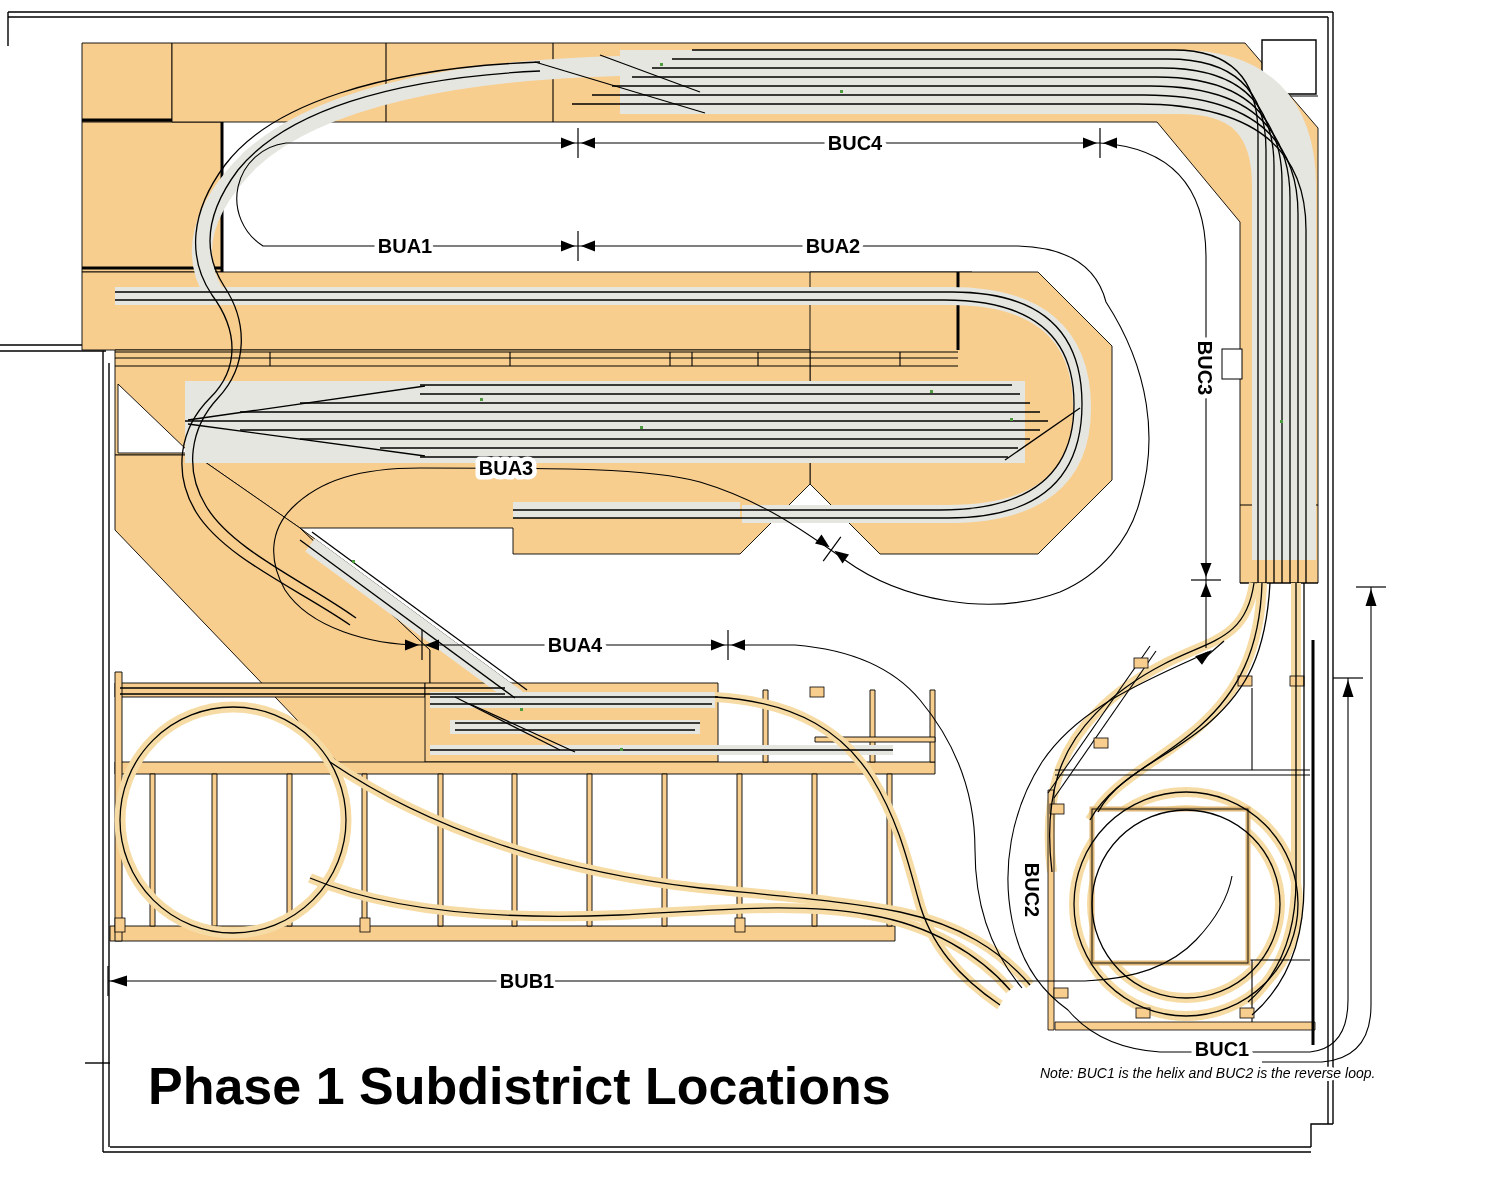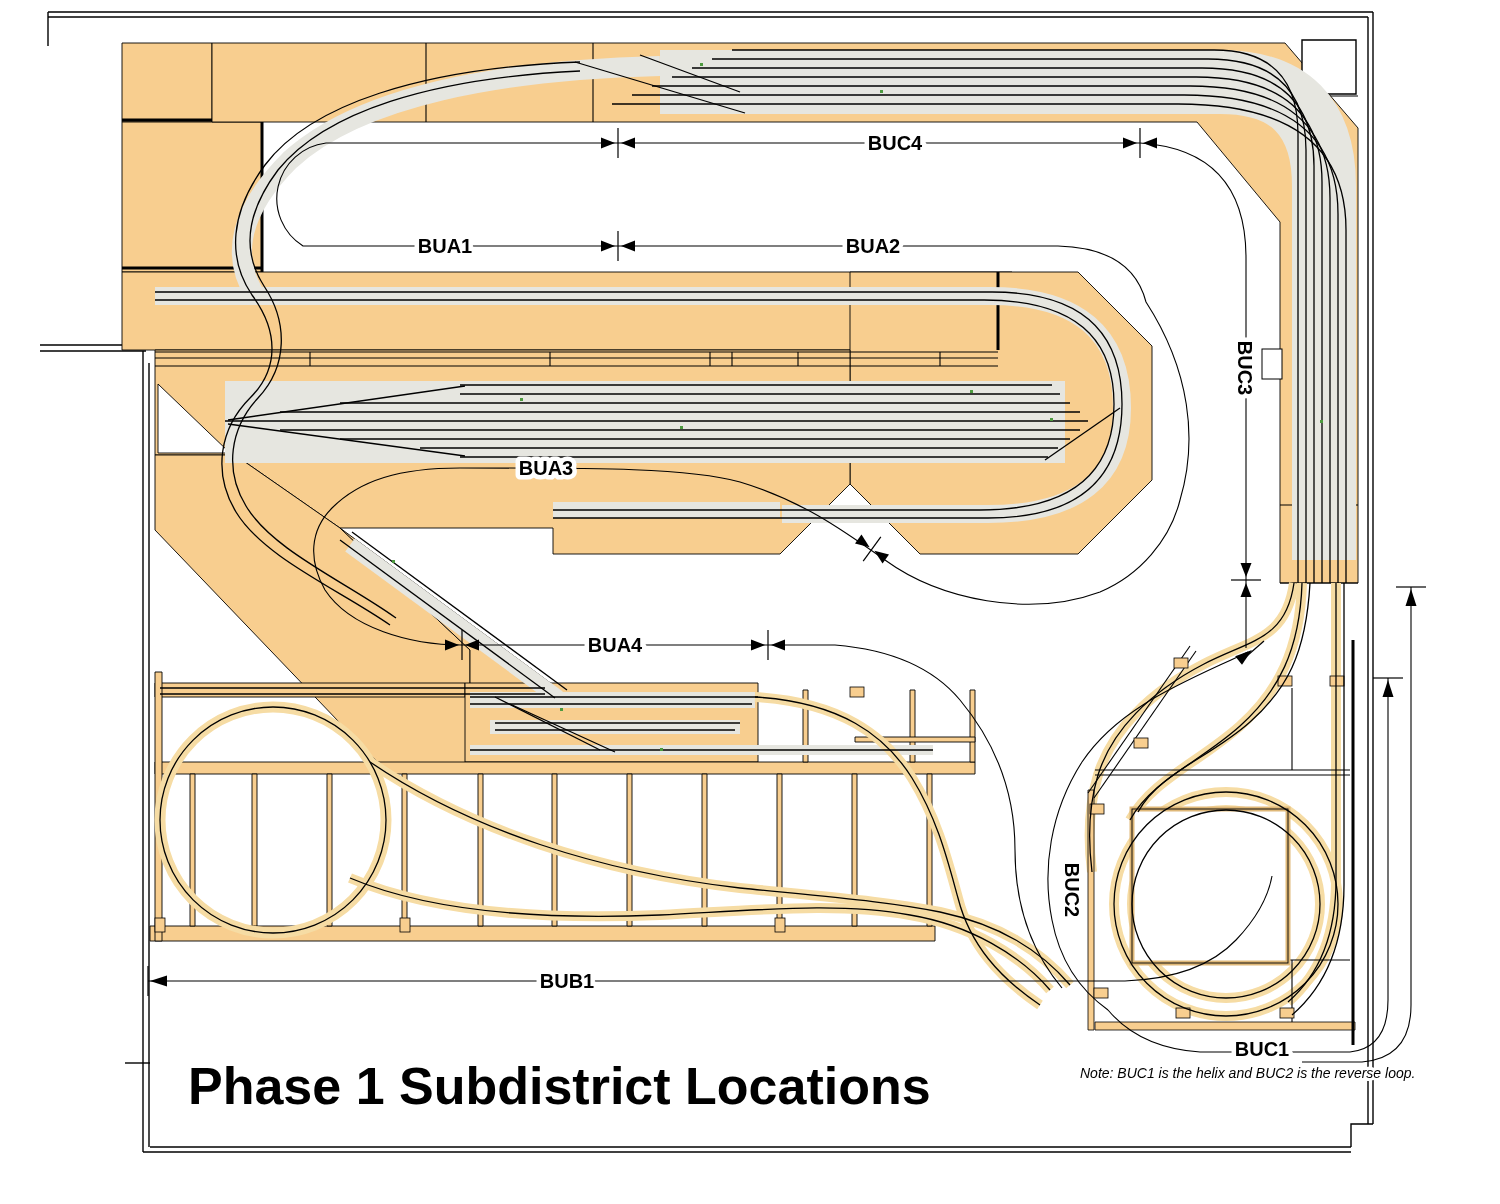--- a/index.html
+++ b/index.html
@@ -1,17 +1,17 @@
 <!DOCTYPE html>
 <html><head>
 <meta charset="utf-8">
 <style>
   html,body{margin:0;padding:0;background:#ffffff;}
   #stage{position:relative;width:1460px;height:1204px;background:#ffffff;overflow:hidden;
-         font-family:"Liberation Sans",sans-serif;padding-left:40px;}
+         font-family:"Liberation Sans",sans-serif;}
   svg{display:block}
   .lbl{font-family:"Liberation Sans",sans-serif;font-weight:bold;font-size:20px;fill:#000;
        paint-order:stroke;stroke:#ffffff;stroke-width:9px;stroke-linejoin:round;text-anchor:middle;}
   .title{font-family:"Liberation Sans",sans-serif;font-weight:bold;font-size:52px;fill:#000;}
   .note{font-family:"Liberation Sans",sans-serif;font-style:italic;font-size:14px;fill:#000;
         paint-order:stroke;stroke:#fff;stroke-width:6px;}
   .wall{stroke:#000;stroke-width:1.4;fill:none;}
   .bench{fill:#F8CE8F;stroke:#000;stroke-width:0.9;}
   .thick{stroke:#000;stroke-width:3;fill:none;}
   .div{stroke:#000;stroke-width:1.1;fill:none;}

